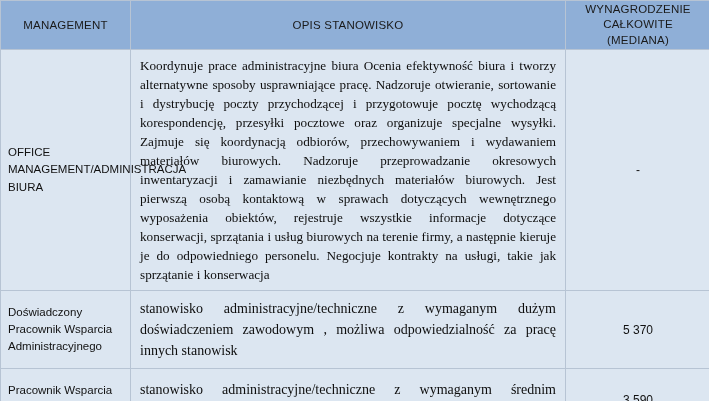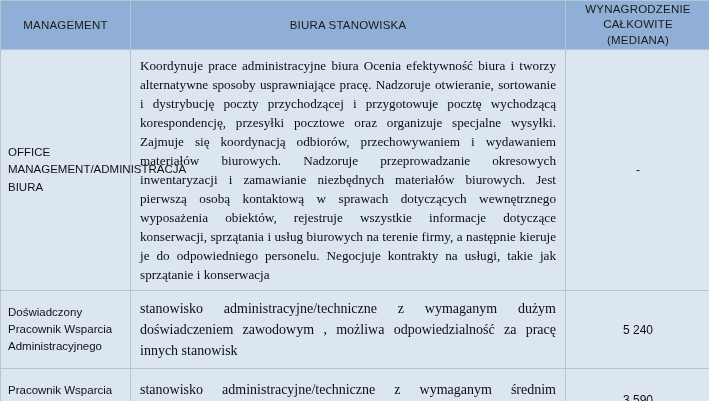--- a/index.html
+++ b/index.html
@@ -89,38 +89,38 @@
   tr.row-2     { height: 52px; }
   tr.row-3     { height: 62px; }
 </style>
 </head>
 <body>
 
 <table class="salary-table">
   <thead>
     <tr class="row-head">
       <th class="col-pos">MANAGEMENT</th>
-      <th class="col-desc">BIURA STANOWISKA</th>
+      <th class="col-desc">OPIS STANOWISKO</th>
       <th class="col-salary">
         <div>WYNAGRODZENIE</div>
         <div>CAŁKOWITE</div>
         <div>(MEDIANA)</div>
       </th>
     </tr>
   </thead>
   <tbody>
     <tr class="row-1">
       <td class="position top">OFFICE MANAGEMENT/ADMINISTRACJA BIURA</td>
       <td class="description">Koordynuje prace administracyjne biura Ocenia efektywność biura i tworzy alternatywne sposoby usprawniające pracę. Nadzoruje otwieranie, sortowanie i dystrybucję poczty przychodzącej i przygotowuje pocztę wychodzącą korespondencję, przesyłki pocztowe oraz organizuje specjalne wysyłki. Zajmuje się koordynacją odbiorów, przechowywaniem i wydawaniem materiałów biurowych. Nadzoruje przeprowadzanie okresowych inwentaryzacji i zamawianie niezbędnych materiałów biurowych. Jest pierwszą osobą kontaktową w sprawach dotyczących wewnętrznego wyposażenia obiektów, rejestruje wszystkie informacje dotyczące konserwacji, sprzątania i usług biurowych na terenie firmy, a następnie kieruje je do odpowiedniego personelu. Negocjuje kontrakty na usługi, takie jak sprzątanie i konserwacja</td>
       <td class="salary">-</td>
     </tr>
     <tr class="row-2">
       <td class="position">Doświadczony Pracownik Wsparcia Administracyjnego</td>
       <td class="description short">stanowisko administracyjne/techniczne z wymaganym dużym doświadczeniem zawodowym , możliwa odpowiedzialność za pracę innych stanowisk</td>
-      <td class="salary">5 240</td>
+      <td class="salary">5 370</td>
     </tr>
     <tr class="row-3">
       <td class="position">Pracownik Wsparcia Administracyjnego</td>
       <td class="description short">stanowisko administracyjne/techniczne z wymaganym średnim doświadczeniem zawodowym, praca rutynowa w ramach procedur</td>
       <td class="salary">3 590</td>
     </tr>
   </tbody>
 </table>
 
 </body></html>

